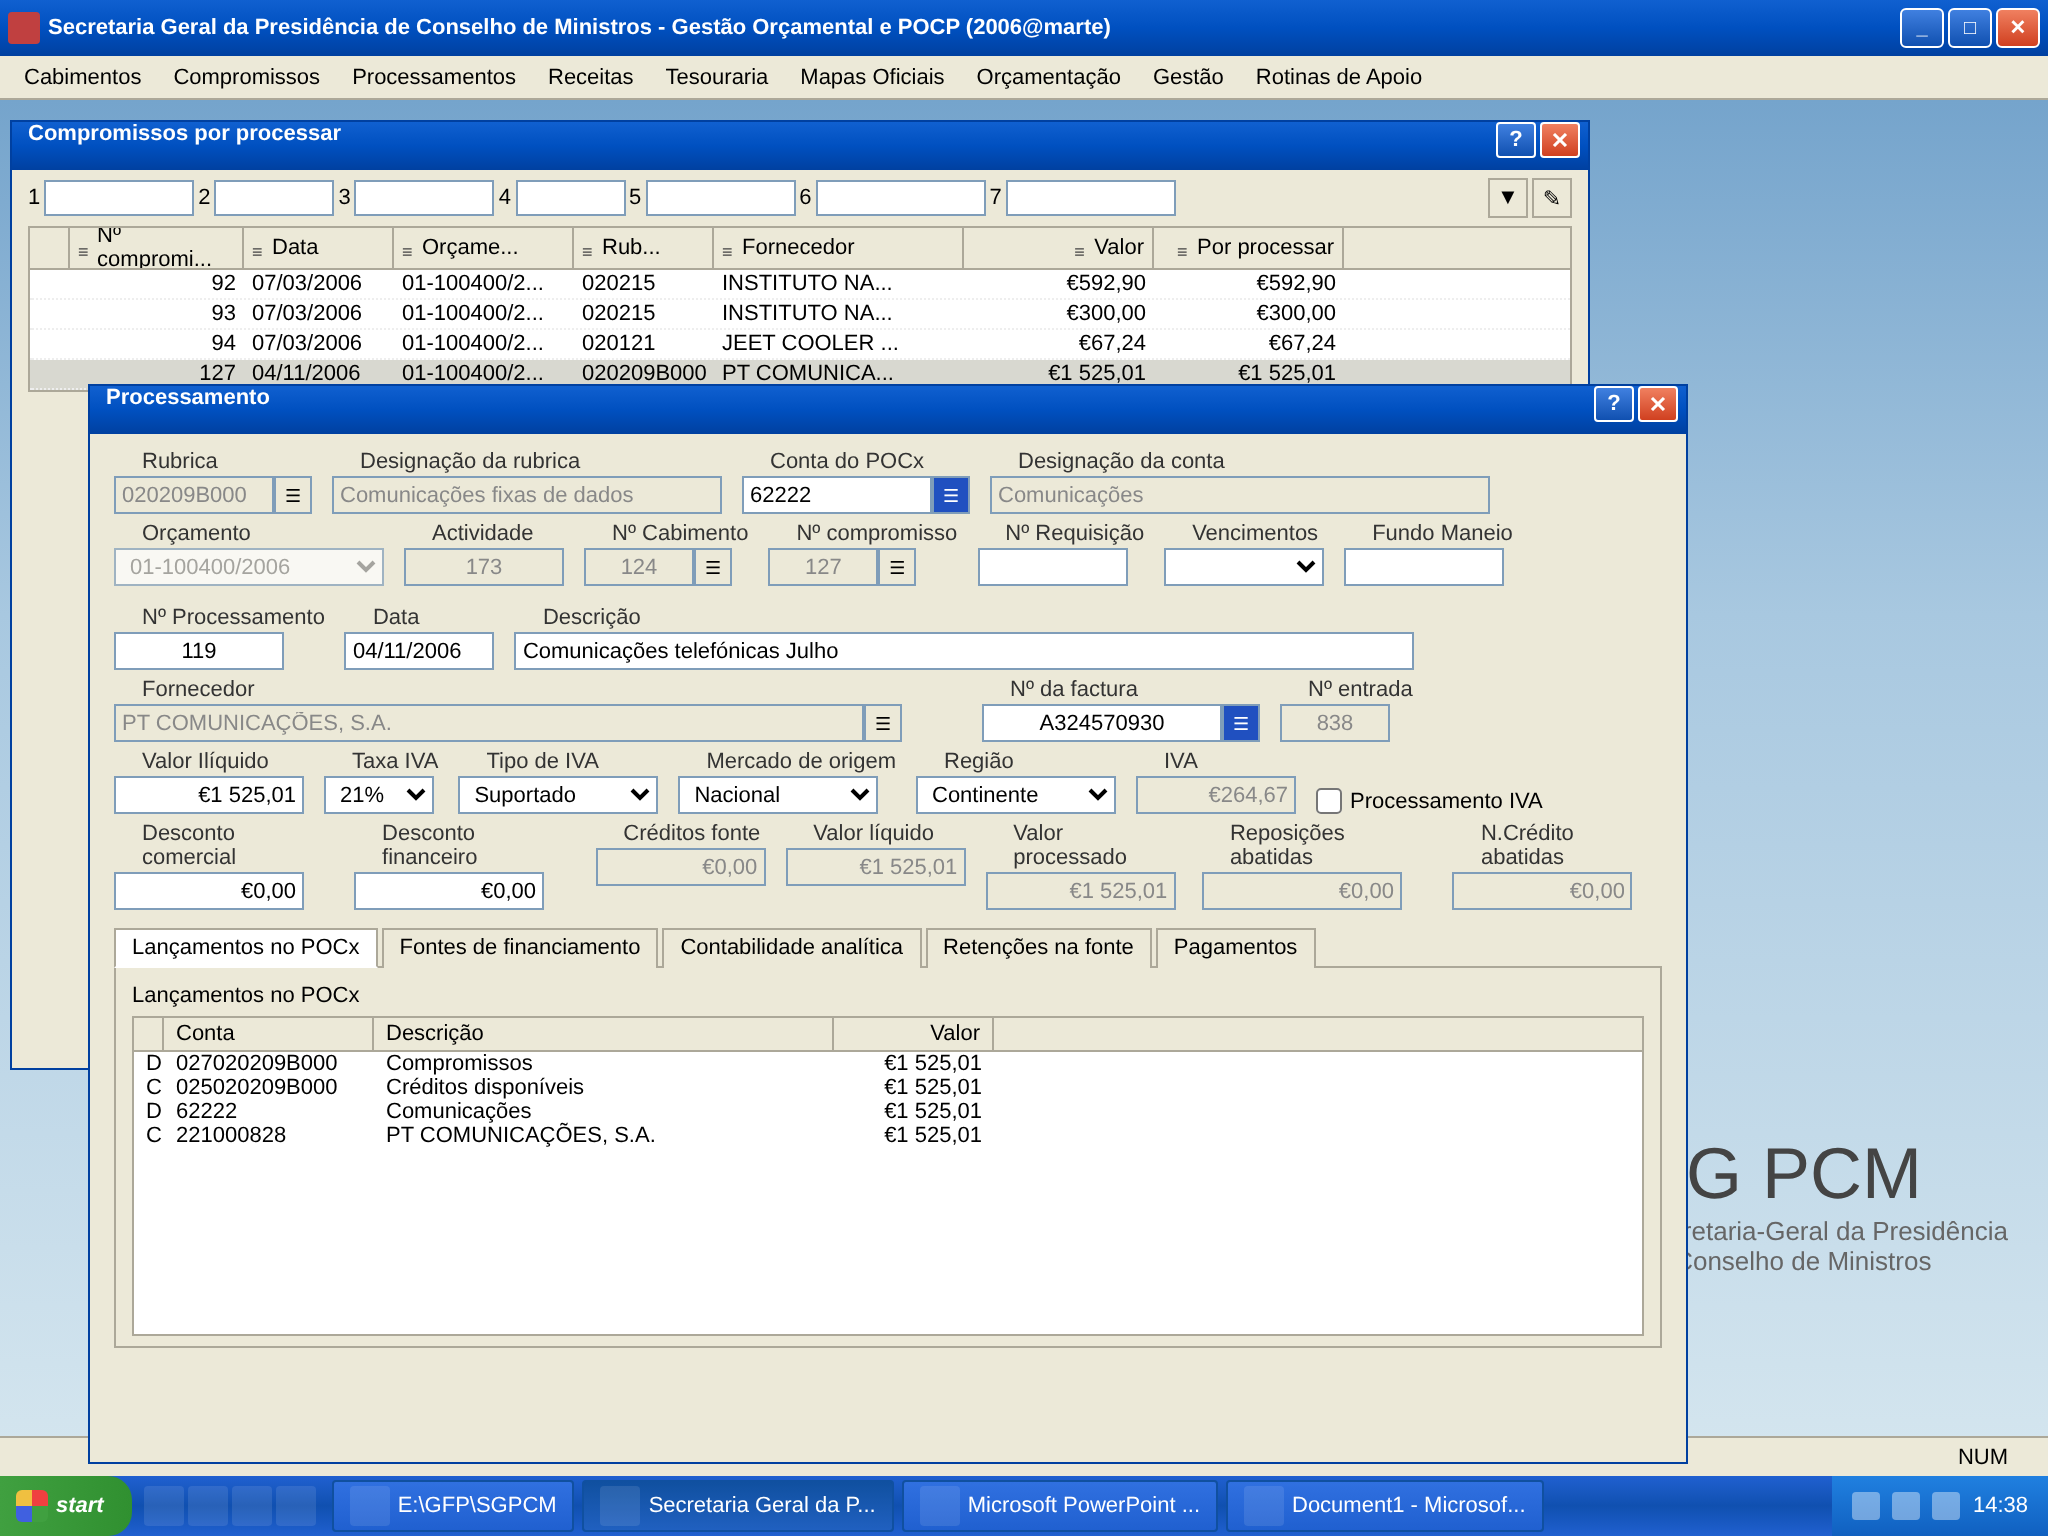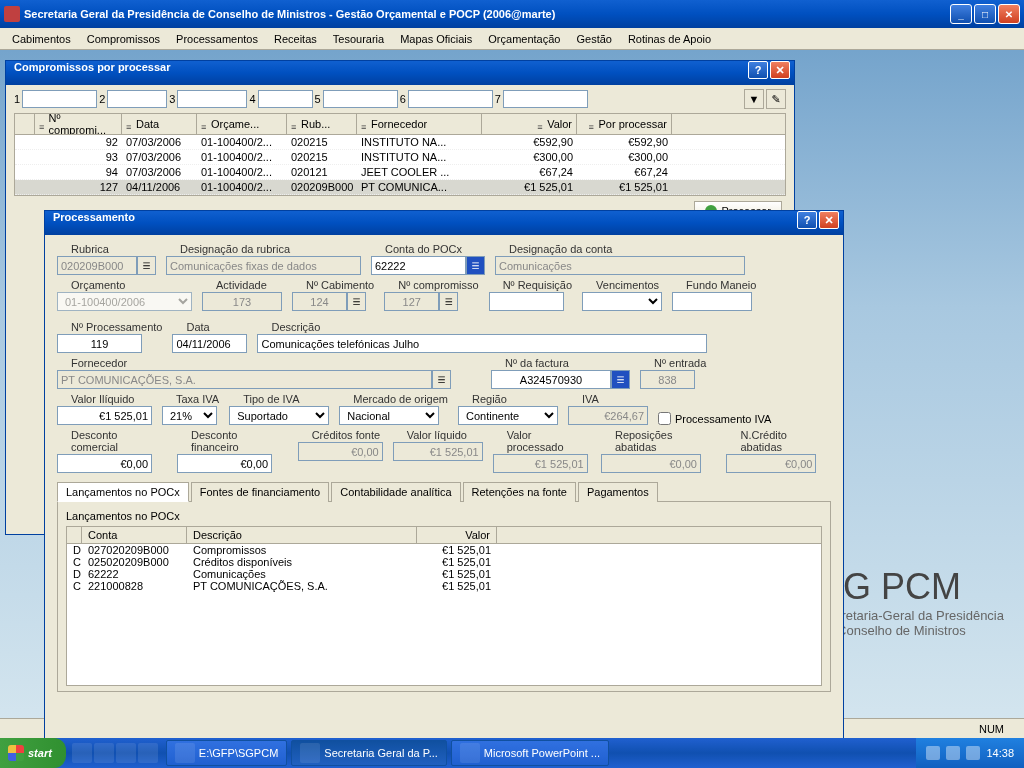--- a/index.html
+++ b/index.html
@@ -36,21 +36,21 @@
 .sort-ico::before { content: "≡"; font-size: 9px; color: #444; }
 .grid-row { display: flex; border-bottom: 1px dotted #eee; }
 .grid-row.sel { background: #d8d8d0; }
 .grid-row .gc { padding: 1px 4px; overflow: hidden; white-space: nowrap; }
 .side-buttons { position: absolute; right: 12px; top: 140px; display: flex; flex-direction: column; gap: 6px; }
 .btn { padding: 3px 10px; border: 1px solid #aca899; background: linear-gradient(to bottom, #fff, #ece9d8); cursor: pointer; display: flex; align-items: center; gap: 4px; min-width: 80px; justify-content: center; }
 .btn .bi { width: 12px; height: 12px; border-radius: 50%; }
 .bi-green { background: #40a040; }
 .bi-red { background: #c04040; }
 
-#dlg-proc { top: 210px; left: 44px; width: 800px; height: 540px; }
+#dlg-proc { top: 192px; left: 44px; width: 800px; height: 540px; }
 .form-body { padding: 8px 12px; }
 .form-row { display: flex; gap: 10px; margin-bottom: 4px; }
 .fg { display: flex; flex-direction: column; }
 .fg label { color: #333; margin-bottom: 1px; margin-left: 14px; }
 .fg input, .fg select { height: 19px; border: 1px solid #7f9db9; padding: 0 3px; background: white; }
 .fg input[readonly] { background: #ece9d8; color: #888; }
 .fg input.ralign { text-align: right; }
 .fg input.calign { text-align: center; }
 .smbtn { width: 19px; height: 19px; border: 1px solid #7f9db9; background: #ece9d8; cursor: pointer; display: inline-flex; align-items: center; justify-content: center; font-size: 9px; }
 .withbtn { display: flex; }
@@ -449,19 +449,23 @@
       <span>E:\GFP\SGPCM</span>
     </div>
   <div class="task-item active">
       <div class="ql-item"></div>
       <span>Secretaria Geral da P...</span>
     </div>
   <div class="task-item">
       <div class="ql-item"></div>
       <span>Microsoft PowerPoint ...</span>
     </div>
+  <div class="task-item">
+      <div class="ql-item"></div>
+      <span>Document1 - Microsof...</span>
+    </div>
   <div class="tray">
     <div class="tray-ico"></div>
     <div class="tray-ico"></div>
     <div class="tray-ico"></div>
     <span>14:38</span>
   </div>
 </div>
 
 </body></html>

